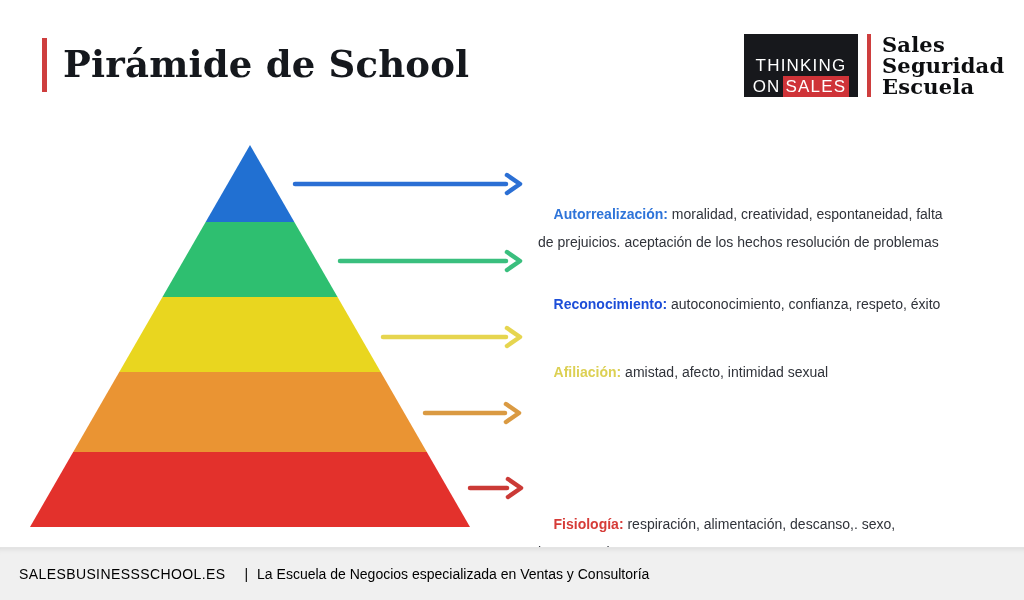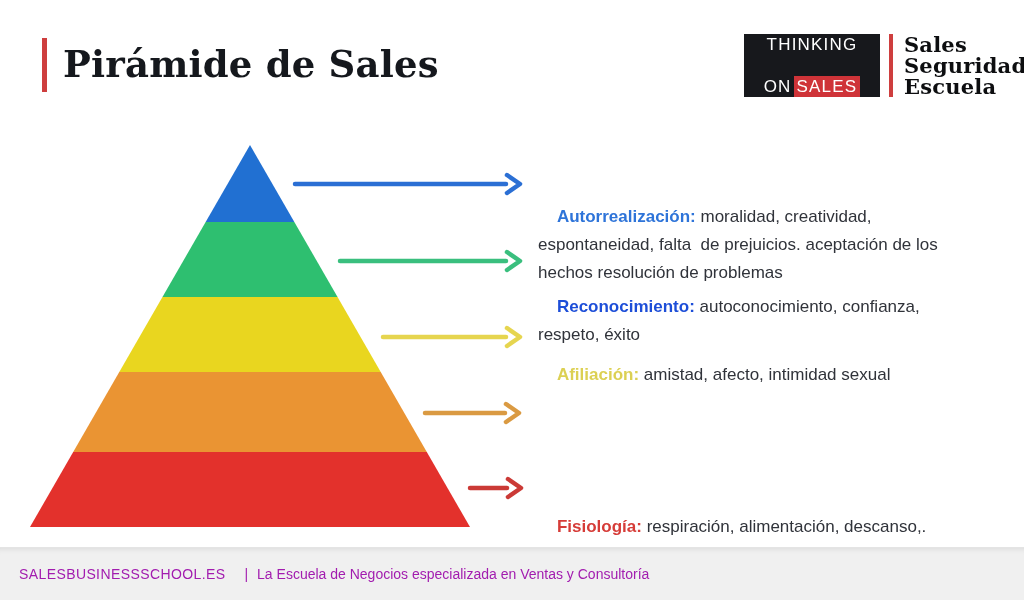--- a/index.html
+++ b/index.html
@@ -23,22 +23,22 @@
     font-family: "DejaVu Serif", serif;
     font-weight: 700;
     font-size: 37px;
     line-height: 56px;
     color: #15181d;
     letter-spacing: 0.2px;
   }
 
   .brand { position: absolute; left: 744px; top: 34px; display: flex; align-items: stretch; }
   .brand-box {
-    width: 136px; height: 63px;
-    display: flex; flex-direction: column; justify-content: space-between; align-items: center;
+    width: 114px; height: 63px;
+    display: flex; flex-direction: column; justify-content: flex-end; align-items: center;
     color: #ffffff;
   }
   .brand-line { font-size: 17px; letter-spacing: 1.2px; line-height: 21px; font-weight: 400; white-space: nowrap; }
   .brand-line2 { display: flex; align-items: center; }
   .brand-sales { padding: 0 3px; margin-left: 2px; }
   .brand-divider { width: 4px; height: 63px; margin: 0 11px 0 9px; }
   .brand-school {
     display: flex; flex-direction: column; justify-content: center;
     font-family: "DejaVu Serif", serif;
     font-weight: 700; font-size: 21px; line-height: 21px;
@@ -63,21 +63,21 @@
   .arrow svg { display: block; }
   .arrow-1 { left: 292px; top: 172px; }
   .arrow-2 { left: 337px; top: 249px; }
   .arrow-3 { left: 380px; top: 325px; }
   .arrow-4 { left: 422px; top: 401px; }
   .arrow-5 { left: 467px; top: 476px; }
 
   
   .need-row {
     position: absolute; left: 538px; width: 426px;
-    font-size: 17px; line-height: 28px;
+    font-size: 14px; line-height: 28px;
     color: #30333a;
     white-space: pre-wrap;
   }
   .need-row strong { font-weight: 700; }
   .row-1 { top: 158px; }
   .row-2 { top: 248px; }
   .row-3 { top: 316px; }
   .row-4 { top: 392px; }
   .row-5 { top: 468px; }
 
@@ -94,21 +94,21 @@
   .footer-site { letter-spacing: 0.4px; }
   .footer-sep { margin: 0 9px 0 19px; }
 </style>
 </head>
 <body>
 
 <div class="slide">
 
   <div class="title-wrap">
     <span class="accent-bar" style="background: rgb(206, 62, 62);"></span>
-    <h1 class="page-title">Pirámide de Sales</h1>
+    <h1 class="page-title">Pirámide de School</h1>
   </div>
 
   <div class="brand">
     <div class="brand-box" style="background: rgb(23, 24, 28);">
       <span class="brand-line">THINKING</span>
       <span class="brand-line brand-line2">
         <span>ON</span>
         <span class="brand-sales" style="background: rgb(207, 51, 56);">SALES</span>
       </span>
     </div>
@@ -165,19 +165,19 @@
   <p class="need-row row-2">
     <strong style="color: #1d4ed8;">Reconocimiento:</strong><span> autoconocimiento, confianza, respeto, éxito</span>
   </p>
   <p class="need-row row-3">
     <strong style="color: rgb(220, 208, 83);">Afiliación:</strong><span> amistad, afecto, intimidad sexual</span>
   </p>
   <p class="need-row row-5">
     <strong style="color: rgb(214, 60, 56); margin-top: 8px;">Fisiología:</strong><span> respiración, alimentación, descanso,. sexo, homeostasis</span>
   </p>
 
-  <div class="footer" style="background: rgb(240, 240, 240); color: #a21caf; padding-left: 19px;">
+  <div class="footer" style="background: rgb(240, 240, 240); color: #000000; padding-left: 19px;">
     <span class="footer-site">SALESBUSINESSSCHOOL.ES</span>
     <span class="footer-sep">|</span>
     <span class="footer-tagline">La Escuela de Negocios especializada en Ventas y Consultoría</span>
   </div>
 
 </div>
 
 </body></html>

